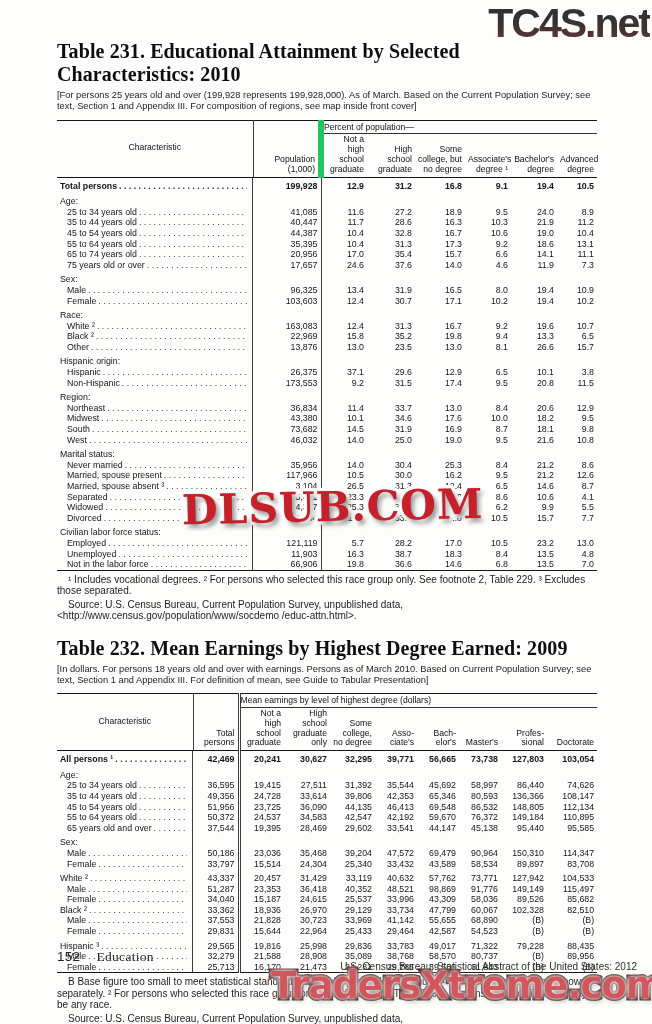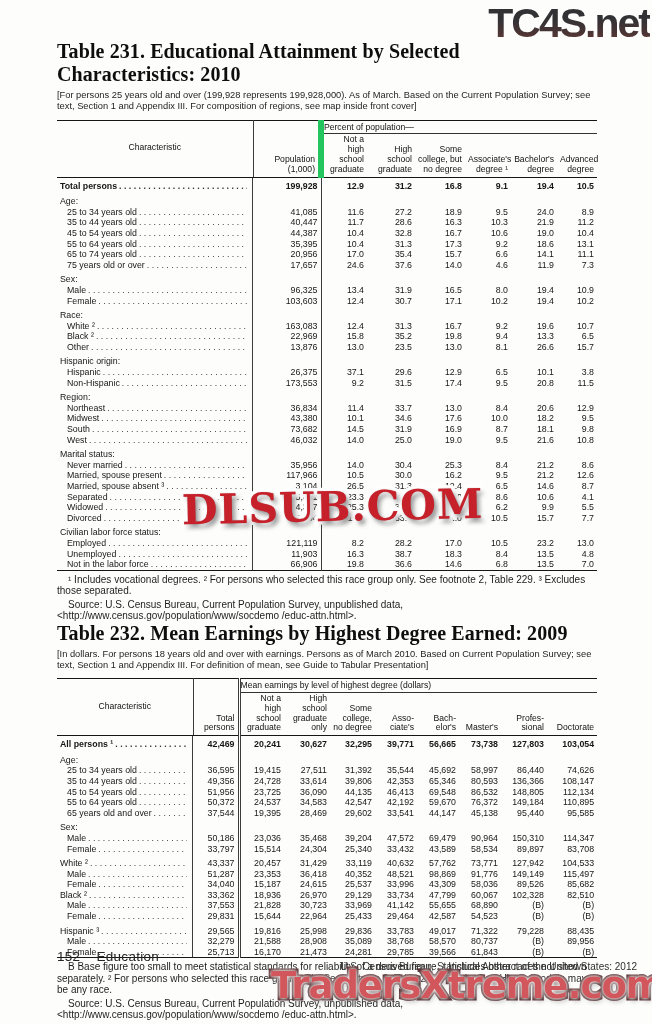--- a/index.html
+++ b/index.html
@@ -3,21 +3,21 @@
 <meta charset="utf-8">
 <style>
   html,body{margin:0;padding:0;}
   body{width:652px;height:1024px;background:#ffffff;overflow:hidden;}
   .page{position:relative;width:652px;height:1024px;background:#fdfdfc;
         font-family:"Liberation Sans",sans-serif;color:#1b1b1b;}
   .content{position:absolute;left:57px;top:40px;width:540px;}
 
   h1.tbl-title{font-family:"Liberation Serif",serif;font-weight:700;font-size:20px;
                letter-spacing:.1px;margin:0 0 4px 0;color:#0e0e0e;}
-  h1.t2{}
+  h1.t2{margin-top:15px;}
   p.note{font-size:9.3px;line-height:11.3px;margin:0 0 7px 0;color:#1d1d1d;}
 
   table{width:100%;border-collapse:collapse;table-layout:fixed;
         border-top:1.6px solid #161616;border-bottom:1.6px solid #161616;}
   th{font-weight:400;font-size:8.6px;line-height:9.8px;padding:1px 3px 2px 3px;
      vertical-align:bottom;text-align:right;color:#111;}
   th.hchar{text-align:center;vertical-align:middle;}
   th.spanner{text-align:left;vertical-align:top;border-bottom:1px solid #333;padding:2px 0 1px 0;}
   tr.cols th{border-bottom:1.6px solid #161616;}
   th.hchar,th.hpop{border-bottom:1.6px solid #161616;}
@@ -61,21 +61,21 @@
   .wm-mid{position:absolute;top:483px;left:182px;z-index:6;transform:rotate(-1.2deg);
           font-family:"DejaVu Serif",serif;font-weight:900;font-size:41px;letter-spacing:1px;
           color:#c6202a;-webkit-text-stroke:7px #ffffff;paint-order:stroke;
           text-shadow:3px 4px 4px rgba(105,105,105,.65),0 0 1px rgba(140,15,22,.5);}
   .wm-bottom{position:absolute;top:964px;left:271px;z-index:6;
           font-family:"DejaVu Sans",sans-serif;font-weight:800;font-size:37px;letter-spacing:-1px;
           color:#d2575c;-webkit-text-stroke:5px #4e2022;paint-order:stroke;
           text-shadow:0 0 3px #fff,0 0 6px #fff,2px 3px 5px rgba(40,40,40,.35);}
 
   .footer-left{position:absolute;left:57px;top:949px;font-size:13.5px;color:#262626;letter-spacing:.3px;}
-  .footer-left .fe{margin-left:16px;}
+  .footer-left .fe{margin-left:16px;font-family:Liberation Serif, serif;}
   .footer-right{position:absolute;right:15px;top:961px;font-size:10px;color:#2e2e2e;}
 </style>
 </head>
 <body>
 
 <div class="page">
 
   <div class="wm-top">TC4S.net</div>
 
   <div class="content">
@@ -505,21 +505,21 @@
             <td class="num"></td>
             <td class="num"></td>
             <td class="num"></td>
           </tr>
           <tr>
             <td class="lbl i1">
               <span class="t">Employed</span>
               <span class="dots"></span>
             </td>
             <td class="num">121,119</td>
-            <td class="num">8.2</td>
+            <td class="num">5.7</td>
             <td class="num">28.2</td>
             <td class="num">17.0</td>
             <td class="num">10.5</td>
             <td class="num">23.2</td>
             <td class="num">13.0</td>
           </tr>
           <tr>
             <td class="lbl i1">
               <span class="t">Unemployed</span>
               <span class="dots"></span>

